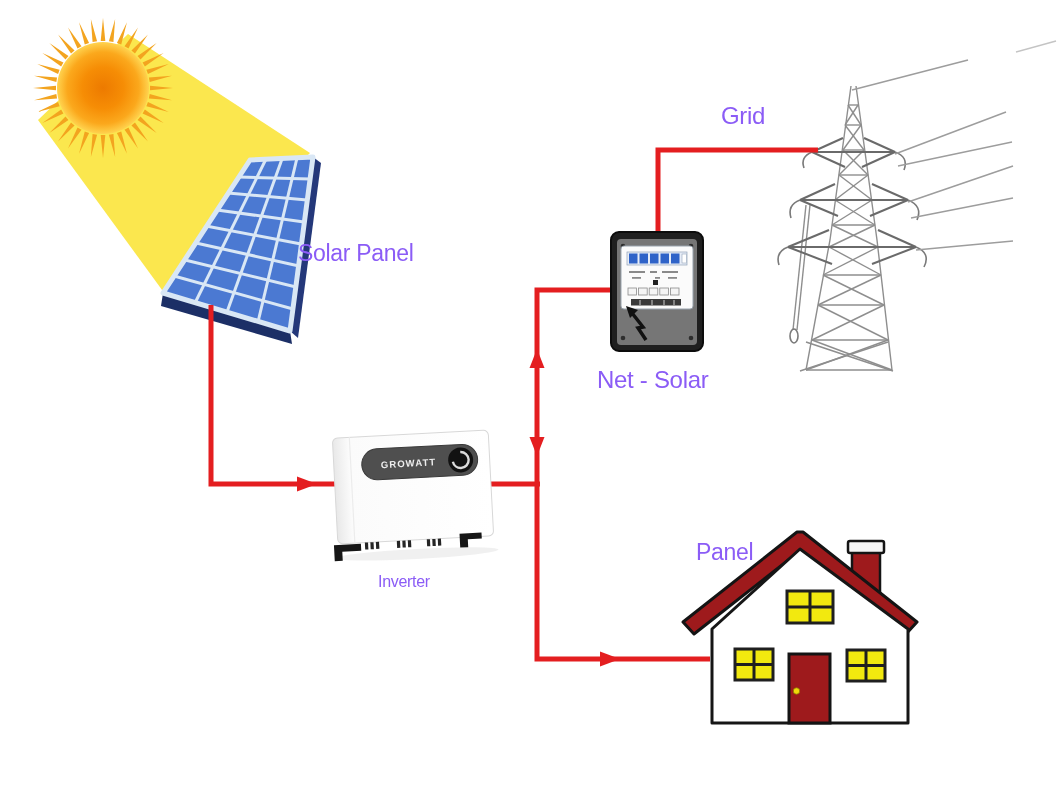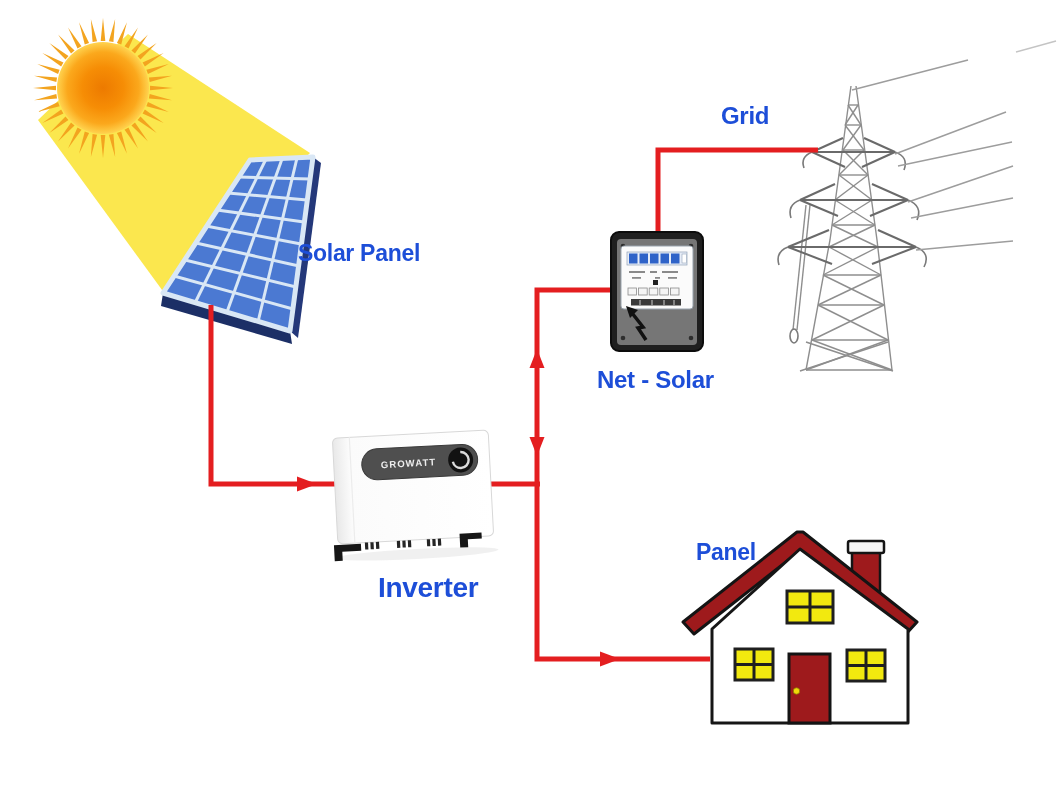--- a/index.html
+++ b/index.html
@@ -1,24 +1,24 @@
 <!DOCTYPE html>
 <html><head>
 <meta charset="utf-8">
 <style>
   html,body{margin:0;padding:0;background:#ffffff;}
   .stage{position:relative;width:1057px;height:792px;background:#ffffff;overflow:hidden;
          font-family:"Liberation Sans",sans-serif;}
   .diagram-svg{position:absolute;left:0;top:0;}
-  .lbl{position:absolute;font-family:"Liberation Sans",sans-serif;font-weight:bold;
-       color:#1d4ed8;font-size:23px;letter-spacing:-0.3px;white-space:nowrap;line-height:1;}
+  .lbl{position:absolute;font-family:"Liberation Sans",sans-serif;font-weight:normal;
+       color:#8b5cf6;font-size:23px;letter-spacing:-0.3px;white-space:nowrap;line-height:1;}
   .lbl-solar{left:298px;top:242px;text-align:center;}
   .lbl-grid{left:721px;top:104px;font-size:24px;}
   .lbl-netmeter{left:597px;top:368px;font-size:24px;}
-  .lbl-inverter{left:378px;top:574px;font-size:28px;}
+  .lbl-inverter{left:378px;top:574px;font-size:16px;}
   .lbl-house{left:696px;top:541px;}
 </style>
 </head>
 <body>
 
 <div class="stage">
 
 <svg class="diagram-svg" width="1057" height="792" viewBox="0 0 1057 792">
   <defs>
     <radialGradient id="sunG" cx="50%" cy="50%" r="50%">

